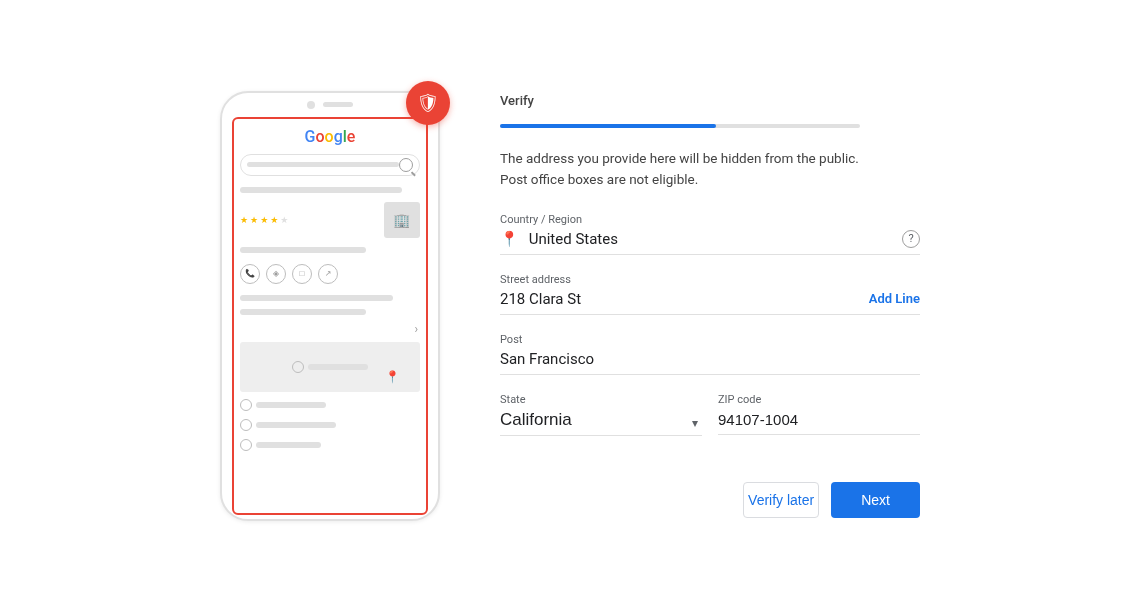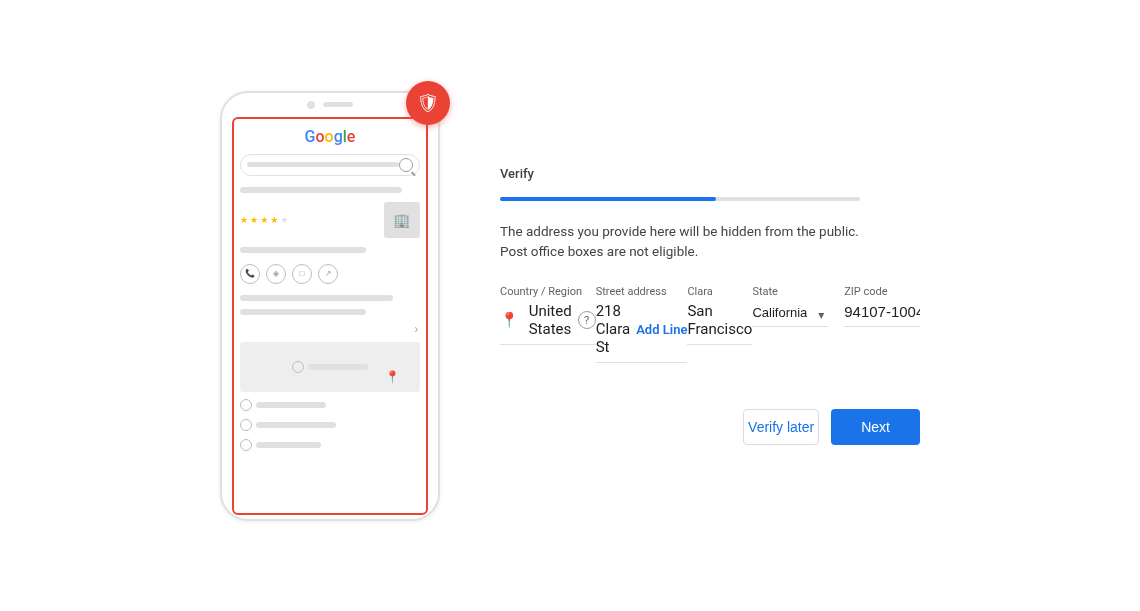--- a/index.html
+++ b/index.html
@@ -237,20 +237,21 @@
     }
     .subtitle {
       font-size: 13.5px;
       color: #444;
       line-height: 1.5;
       margin-bottom: 24px;
       max-width: 370px;
     }
     .form-section {
       display: flex;
+      flex-direction: column;
       gap: 0;
     }
     .field-group {
       margin-bottom: 18px;
     }
     .field-label {
       font-size: 11px;
       color: #5f6368;
       margin-bottom: 4px;
       display: block;
@@ -297,21 +298,21 @@
     }
     .two-col .field-group {
       flex: 1;
       margin-bottom: 0;
     }
     .state-select {
       appearance: none;
       border: none;
       border-bottom: 1px solid #e0e0e0;
       background: transparent;
-      font-size: 13px;
+      font-size: 17px;
       color: #202124;
       width: 100%;
       padding-bottom: 6px;
       cursor: pointer;
       outline: none;
     }
     .select-wrap {
       position: relative;
     }
     .select-arrow {
@@ -460,21 +461,21 @@
 
       <div class="field-group">
         <label class="field-label">Street address</label>
         <div class="field-row">
           <span class="field-value">218 Clara St</span>
           <span class="add-line-btn">Add Line</span>
         </div>
       </div>
 
       <div class="field-group">
-        <label class="field-label">Clara</label>
+        <label class="field-label">Post</label>
         <div class="field-row">
           <span class="field-value">San Francisco</span>
         </div>
       </div>
 
       <div class="two-col">
         <div class="field-group">
           <label class="field-label">State</label>
           <div class="select-wrap">
             <select class="state-select">

